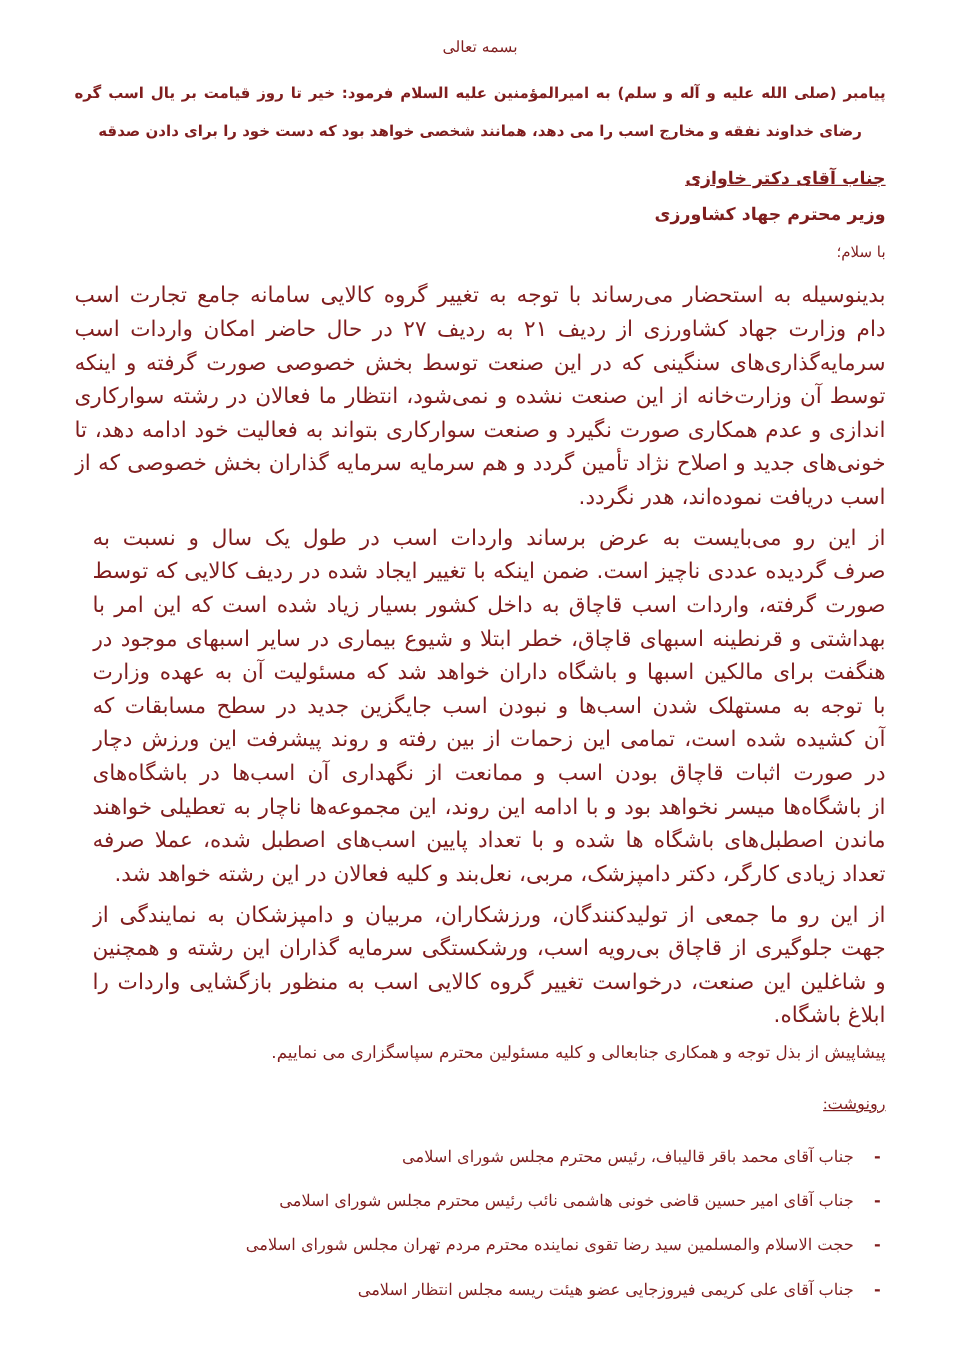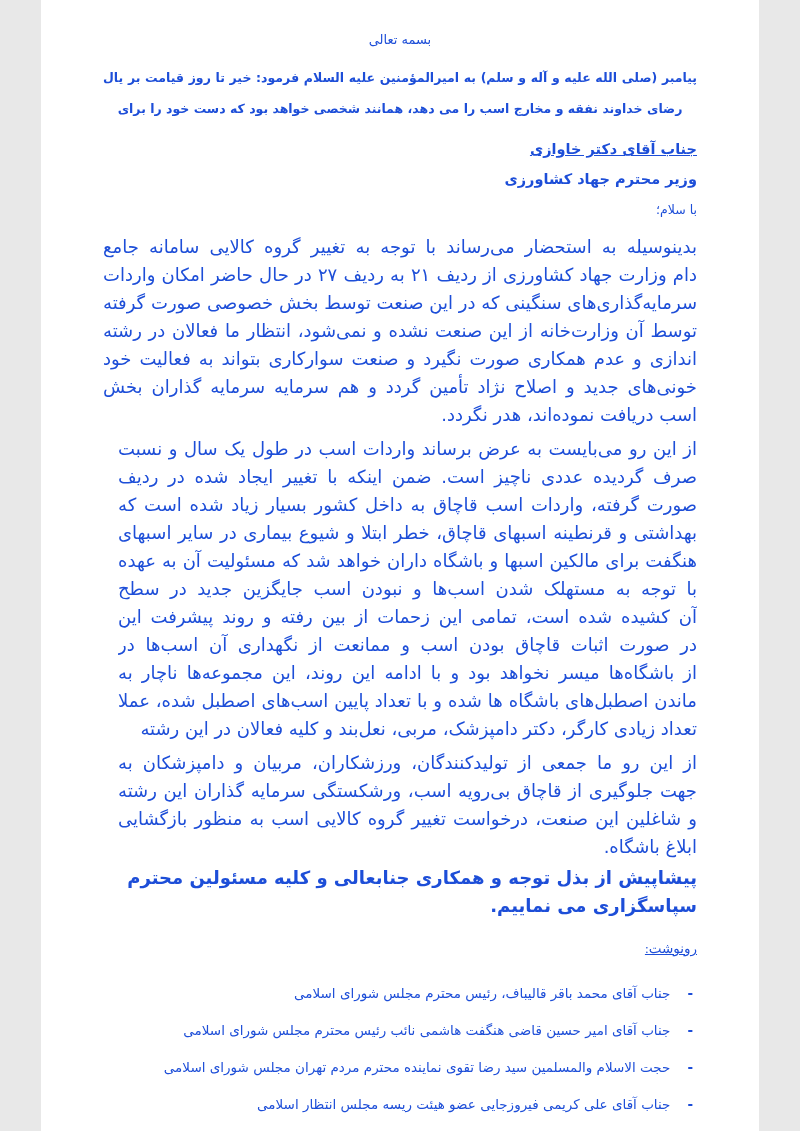--- a/index.html
+++ b/index.html
@@ -1,22 +1,22 @@
 <!DOCTYPE html>
 <html lang="fa" dir="rtl"><head>
 <meta charset="utf-8">
 <style>
   * { margin: 0; padding: 0; box-sizing: border-box; }
   html, body { background: #e8e8e8; }
   .page {
-    width: 718px;
+    width: 800px;
     height: 1131px;
     margin: 0 auto;
     background: #ffffff;
-    color: #1d4ed8;
+    color: #7f1d1d;
     direction: rtl;
     padding: 30px 62px 40px 62px;
     font-family: "DejaVu Sans", sans-serif;
     overflow: hidden;
   }
   .bismillah {
     text-align: center;
     font-size: 13px;
     line-height: 20px;
     margin-bottom: 12px;
@@ -64,23 +64,22 @@
     text-align: justify;
     text-align-last: justify;
     text-justify: inter-word;
   }
   .bline.last {
     text-align: right;
     text-align-last: right;
   }
   .closing {
     margin-top: 3px;
-    font-size: 18px;
+    font-size: 14px;
     line-height: 28px;
-    font-weight: bold;
   }
   .cc-label {
     margin-top: 16px;
     font-size: 13.5px;
     line-height: 24px;
   }
   .cc-label .underlined { text-decoration: underline; font-family: Liberation Serif, serif; }
   .cc-list {
     list-style: none;
     margin-top: 14px;
@@ -150,21 +149,21 @@
 
   <div class="cc-label">
     <span class="underlined">رونوشت:</span>
   </div>
 
   <ul class="cc-list">
     <li class="cc-item">
       <span class="cc-dash">-</span><span>جناب آقای محمد باقر قالیباف، رئیس محترم مجلس شورای اسلامی</span>
     </li>
     <li class="cc-item">
-      <span class="cc-dash">-</span><span>جناب آقای امیر حسین قاضی هنگفت هاشمی نائب رئیس محترم مجلس شورای اسلامی</span>
+      <span class="cc-dash">-</span><span>جناب آقای امیر حسین قاضی خونی هاشمی نائب رئیس محترم مجلس شورای اسلامی</span>
     </li>
     <li class="cc-item">
       <span class="cc-dash">-</span><span>حجت الاسلام والمسلمین سید رضا تقوی نماینده محترم مردم تهران  مجلس شورای اسلامی</span>
     </li>
     <li class="cc-item">
       <span class="cc-dash">-</span><span>جناب آقای علی کریمی فیروزجایی عضو هیئت ریسه مجلس انتظار اسلامی</span>
     </li>
   </ul>
 
 </div>

